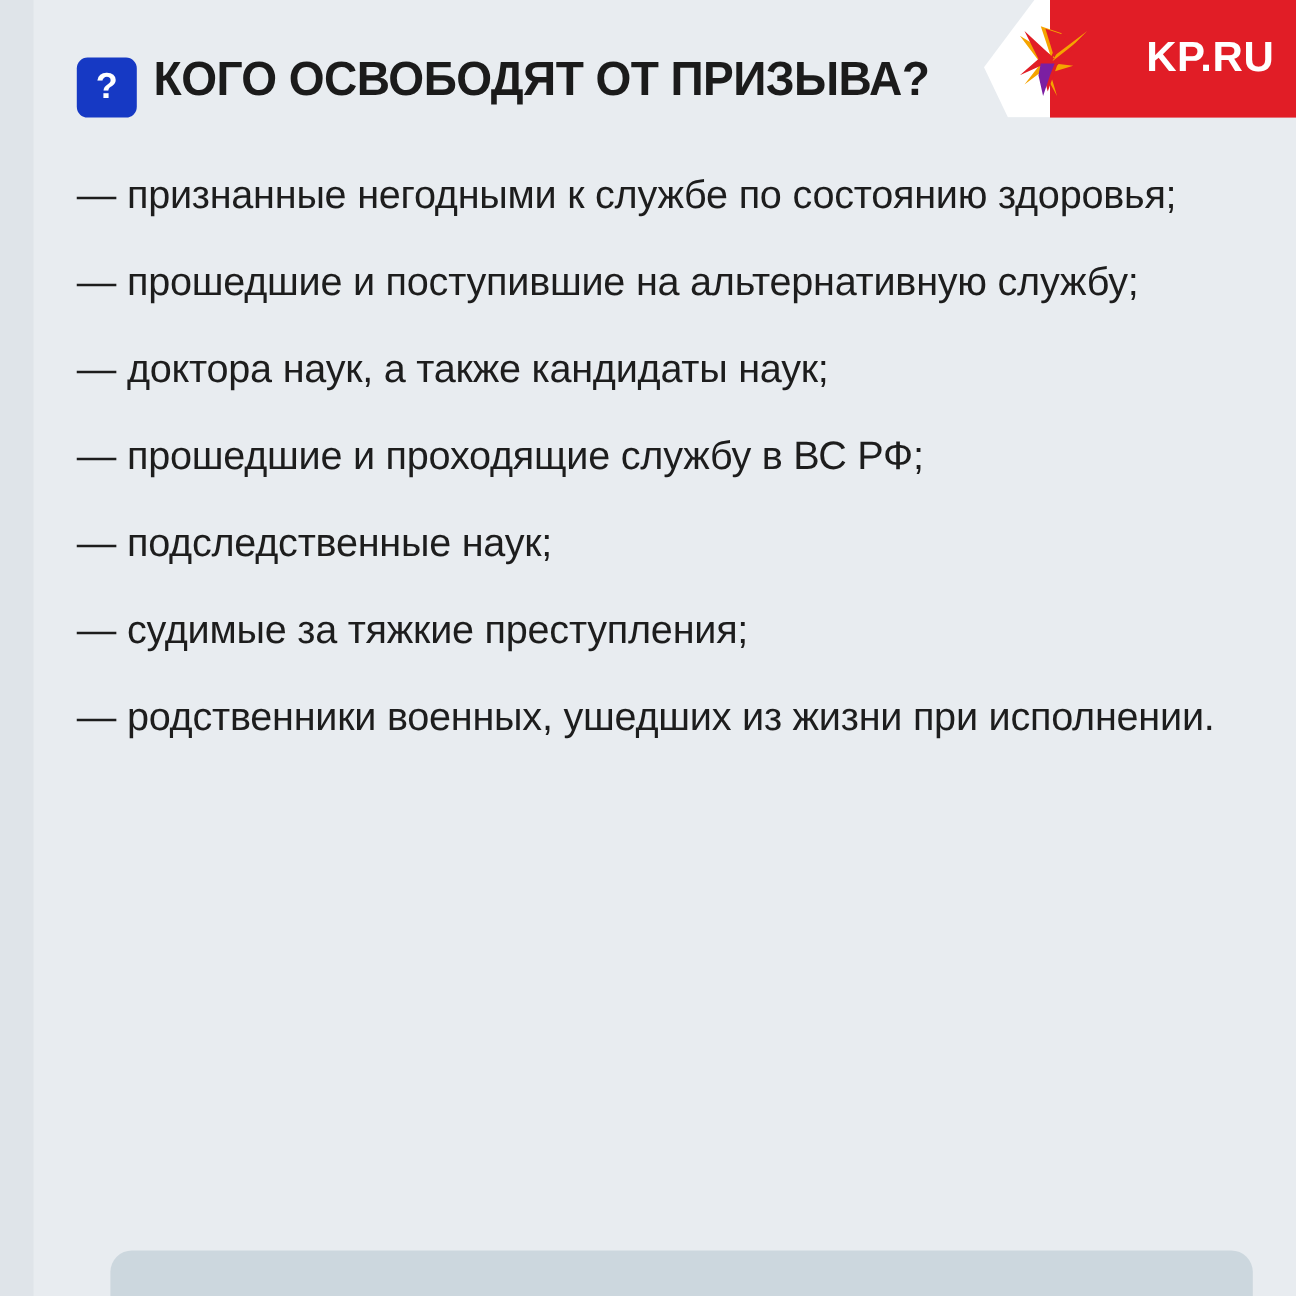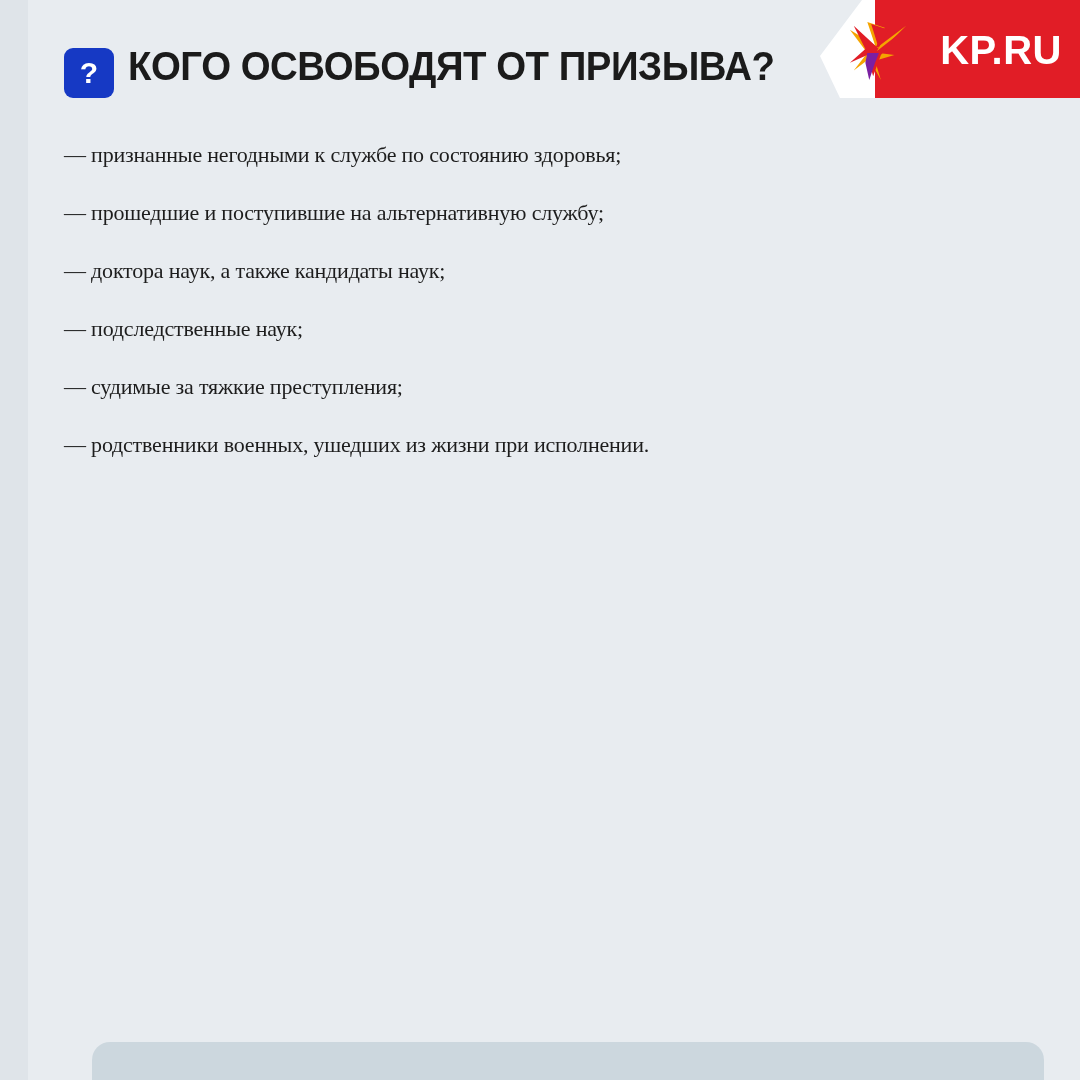--- a/index.html
+++ b/index.html
@@ -103,39 +103,39 @@
     position: absolute;
     right: 172px;
     top: 20px;
     width: 62px;
     height: 62px;
   }
   .logo-text {
     position: absolute;
     right: 18px;
     top: 28px;
-    font-size: 40px;
+    font-size: 35px;
     font-weight: bold;
     color: #ffffff;
     letter-spacing: 0.5px;
     font-family: "Liberation Sans", sans-serif;
   }
 
   
   .list {
     position: absolute;
     left: 36px;
     top: 140px;
     width: 960px;
   }
   .list-item {
-    font-size: 22px;
+    font-size: 33px;
     line-height: 1.32;
     color: #1d1d1d;
-    font-family: Liberation Serif, serif;
+    font-family: Liberation Sans, sans-serif;
     margin-bottom: 29px;
     letter-spacing: -0.2px;
     max-width: 950px;
   }
 
   
   .bottom-panel {
     position: absolute;
     left: 64px;
     top: 1042px;
@@ -167,20 +167,21 @@
         <polygon points="8,6 34,30 26,4 44,10 32,32 60,10 36,36 28,58 22,36 4,44 20,30" fill="#E11D26"></polygon>
         <polygon points="22,34 34,34 30,44 24,62 20,44" fill="#7B1FA2"></polygon>
       </svg>
       <div class="logo-text">KP.RU</div>
     </div>
 
     <div class="list">
       <div class="list-item">— признанные негодными к службе по состоянию здоровья;</div>
       <div class="list-item">— прошедшие и поступившие на альтернативную службу;</div>
       <div class="list-item">— доктора наук, а также кандидаты наук;</div>
+      <div class="list-item">— прошедшие и проходящие службу в ВС РФ;</div>
       <div class="list-item">— подследственные наук;</div>
       <div class="list-item">— судимые за тяжкие преступления;</div>
       <div class="list-item">— родственники военных, ушедших из жизни при исполнении.</div>
     </div>
 
     <div class="bottom-panel"></div>
 
   </div>
 </div>
 

